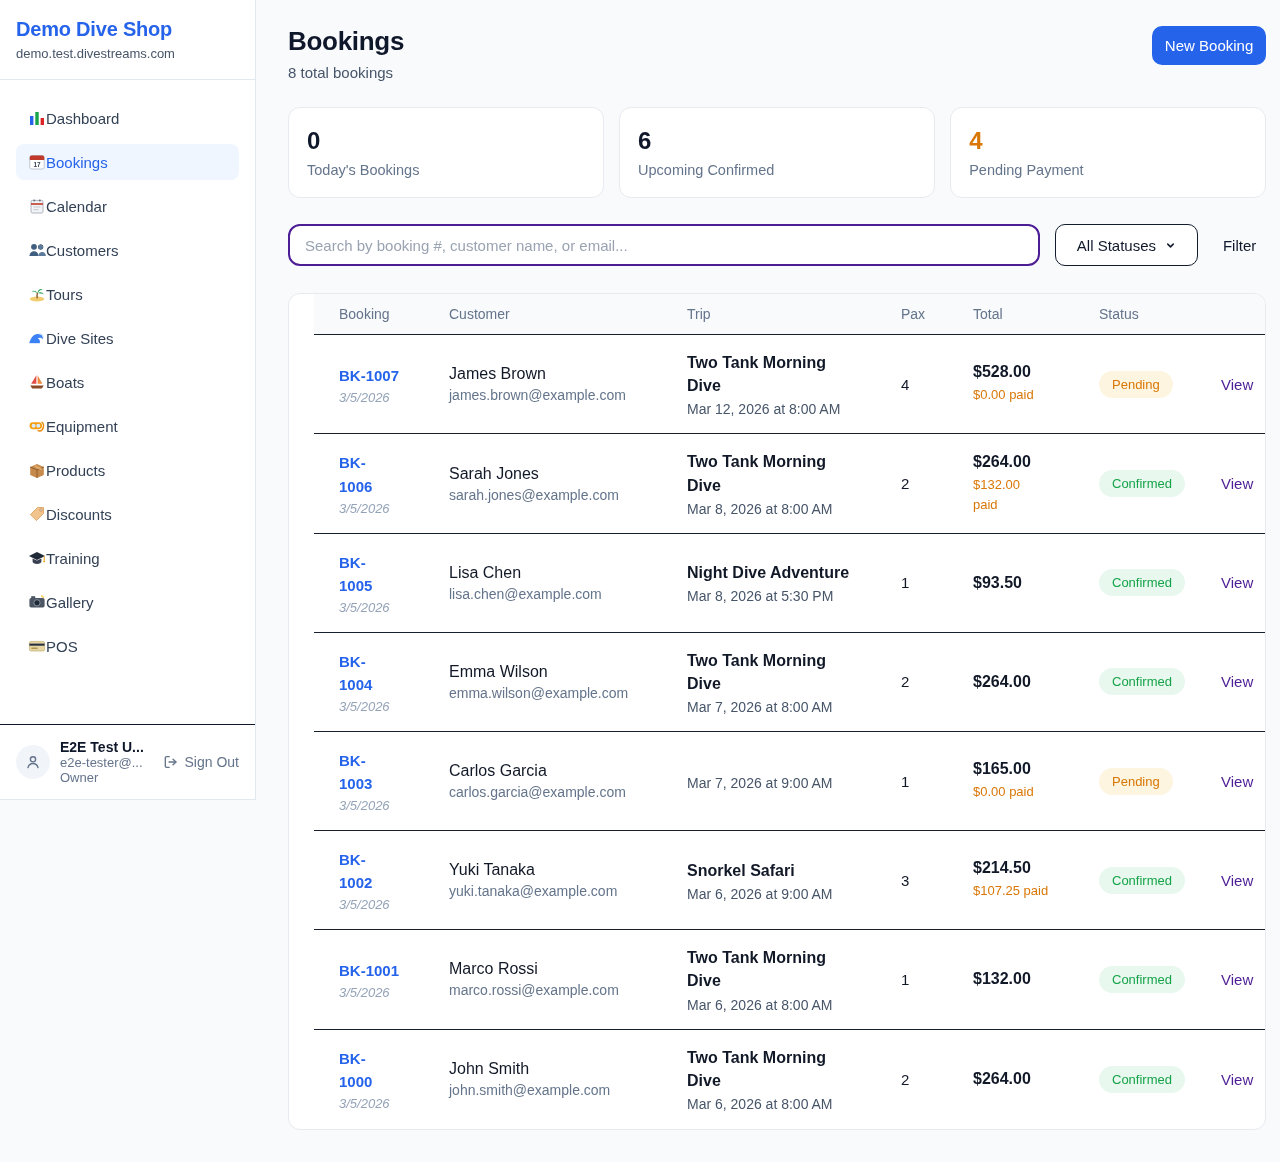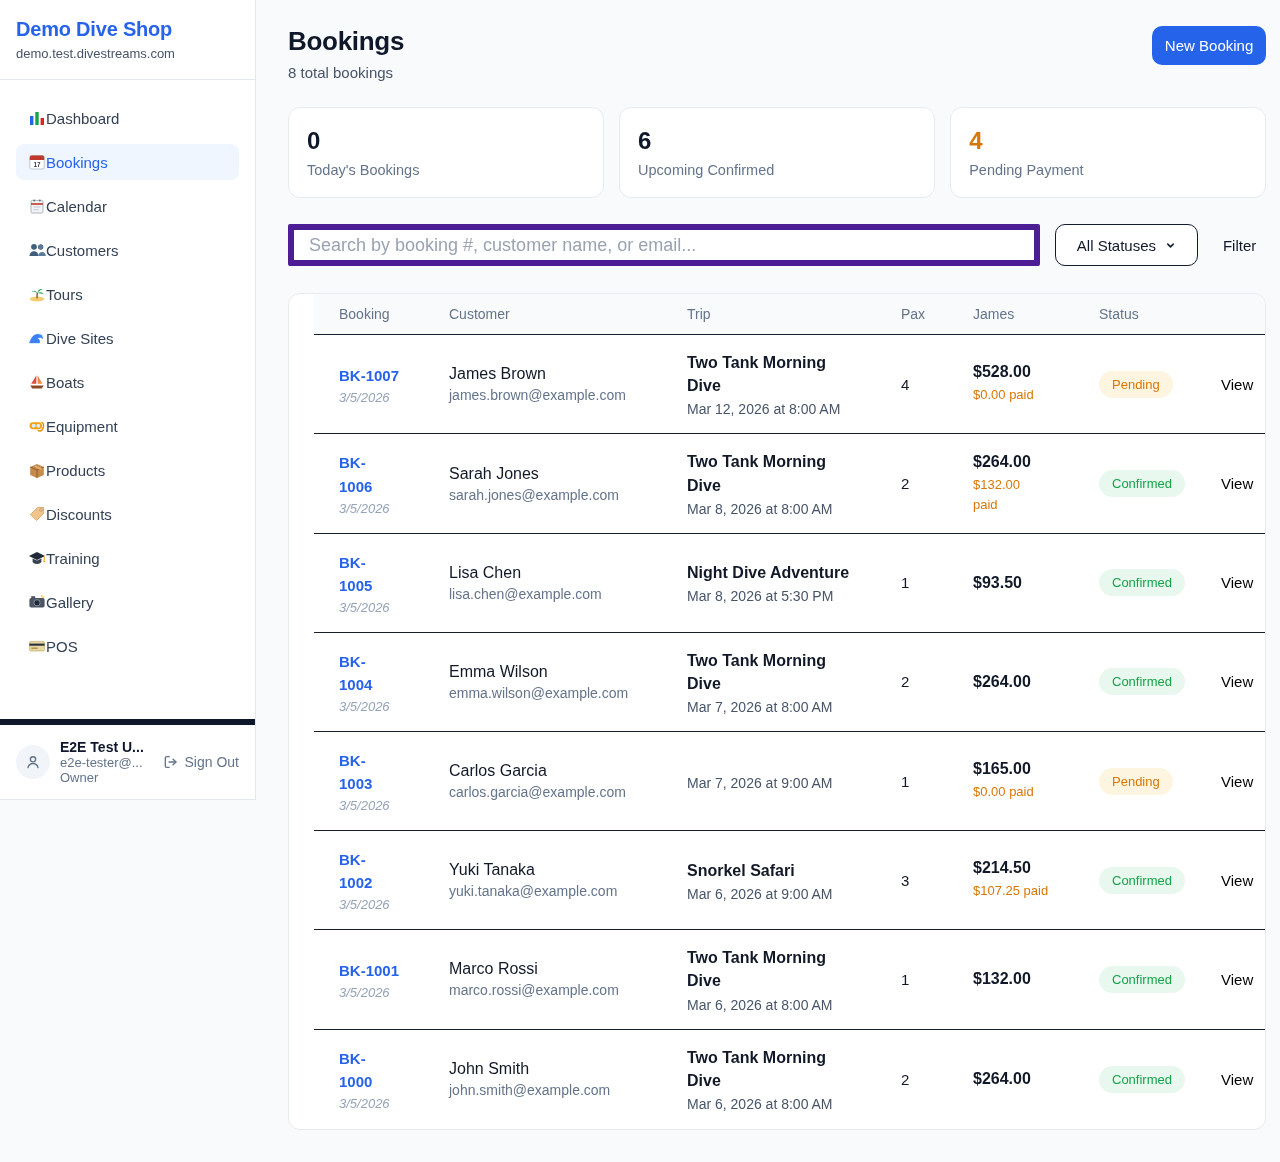--- a/index.html
+++ b/index.html
@@ -10,21 +10,21 @@
   
   .sidebar { width: 256px; min-width: 256px; background: #ffffff; border-right: 1px solid #e2e8f0; border-bottom: 1px solid #e2e8f0; height: 800px; display: flex; flex-direction: column; }
   .side-head { padding: 18px 16px 18px; border-bottom: 1px solid #e2e8f0; }
   .shop-name { color: #2563eb; font-size: 20px; font-weight: bold; letter-spacing: -0.2px; }
   .shop-domain { margin-top: 5px; color: #475569; font-size: 13px; }
   .nav { padding: 20px 16px 10px; flex: 1; }
   .nav-item { display: flex; align-items: center; gap: 0; padding: 9px 12px; border-radius: 8px; font-size: 15px; color: #334155; cursor: pointer; margin-bottom: 8px; }
   .nav-item.active { background: #eff6ff; color: #2563eb; font-weight: 500; }
   .nav-icon { width: 18px; height: 18px; display: inline-flex; flex: none; }
   .nav-icon svg { width: 18px; height: 18px; }
-  .side-foot { border-top: 6px solid #0f172a; padding: 14px 16px; display: flex; align-items: center; gap: 10px; }
+  .side-foot { border-top: 1px solid #0f172a; padding: 14px 16px; display: flex; align-items: center; gap: 10px; }
   .avatar { width: 34px; height: 34px; border-radius: 50%; background: #f1f5f9; display: flex; align-items: center; justify-content: center; flex: none; }
   .avatar svg { width: 18px; height: 18px; }
   .foot-info { flex: 1; min-width: 0; }
   .foot-name { font-size: 14px; font-weight: bold; color: #0f172a; white-space: nowrap; }
   .foot-email, .foot-role { font-size: 13px; color: #64748b; white-space: nowrap; }
   .signout-btn { display: flex; align-items: center; gap: 6px; background: none; border: none; color: #64748b; font-size: 14px; font-family: inherit; cursor: pointer; white-space: nowrap; }
   .signout-btn svg { width: 16px; height: 16px; }
 
   
   .main { flex: 1; padding: 26px 32px 32px; }
@@ -32,21 +32,21 @@
   .page-title { font-size: 26px; font-weight: bold; color: #0f172a; letter-spacing: -0.3px; }
   .page-sub { margin-top: 7px; font-size: 15px; color: #475569; }
   .primary-btn { background: #2563eb; color: #ffffff; border: none; border-radius: 10px; padding: 11px 13px; font-size: 15px; font-weight: 500; font-family: inherit; cursor: pointer; }
 
   .stats { display: grid; grid-template-columns: 1fr 1fr 1fr; gap: 15px; margin-bottom: 26px; }
   .stat-card { background: #ffffff; border: 1px solid #e7ebf0; border-radius: 12px; padding: 19px 18px; }
   .stat-value { font-size: 24px; font-weight: bold; }
   .stat-label { margin-top: 7px; font-size: 14.5px; color: #64748b; }
 
   .filter-row { display: flex; align-items: center; gap: 15px; margin-bottom: 27px; }
-  .search-input { flex: 1; height: 42px; border: 6px solid #4c1d95; border-radius: 2px; padding: 0 15px; font-size: 18px; font-family: inherit; color: #0f172a; background: #fff; }
+  .search-input { flex: 1; height: 42px; border: 2px solid #4c1d95; border-radius: 12px; padding: 0 15px; font-size: 15px; font-family: inherit; color: #0f172a; background: #fff; }
   .search-input::placeholder { color: #9aa3b2; }
   .select-box { height: 42px; min-width: 143px; border: 1px solid #121c2d; border-radius: 10px; background: #fff; display: flex; align-items: center; justify-content: center; gap: 9px; padding: 0 14px; font-size: 15px; color: #0f172a; cursor: pointer; }
   .select-box svg { width: 11px; height: 11px; }
   .filter-btn { background: none; border: none; font-size: 15px; color: #0f172a; font-family: inherit; cursor: pointer; padding: 0 10px; }
 
   
   .table-card { background: #ffffff; border: 1px solid #e7ebf0; border-radius: 12px; overflow: hidden; padding-left: 25px; }
   .tgrid { display: grid; grid-template-columns: 123px 238px 214px 72px 126px 122px 1fr; }
   .thead { background: #f8fafc; border-bottom: 1px solid #16202e; }
   .th { padding: 12px 12px 12px 12px; font-size: 14px; color: #64748b; font-weight: 500; }
@@ -60,21 +60,21 @@
   .cust-name { font-size: 16px; color: #111827; }
   .cust-email { margin-top: 4px; font-size: 14px; color: #64748b; }
   .trip-name { font-size: 16px; font-weight: 600; color: #111827; max-width: 168px; line-height: 1.45; }
   .trip-date { margin-top: 4px; font-size: 14px; color: #475569; }
   .pax { color: #111827; }
   .total-amt { font-size: 16px; font-weight: bold; color: #111827; }
   .total-paid { margin-top: 4px; font-size: 13px; color: #d97706; white-space: pre-line; line-height: 1.5; }
   .badge { display: inline-block; border-radius: 999px; padding: 6px 13px; font-size: 13px; }
   .badge.pending { background: #fdf5e0; color: #d97706; }
   .badge.confirmed { background: #e8f8ee; color: #16a34a; }
-  .view-link { color: #000000; font-size: 15px; text-decoration: none; font-weight: 500; }
+  .view-link { color: #4c1d95; font-size: 15px; text-decoration: none; font-weight: 500; }
 </style>
 </head>
 <body>
 
 <div class="app">
 
   <aside class="sidebar">
     <div class="side-head">
       <div class="shop-name">Demo Dive Shop</div>
       <div class="shop-domain">demo.test.divestreams.com</div>
@@ -274,21 +274,21 @@
       </div>
       <button class="filter-btn">Filter</button>
     </div>
 
     <div class="table-card">
       <div class="tgrid thead" id="table-head">
           <div class="th">Booking</div>
           <div class="th">Customer</div>
           <div class="th">Trip</div>
           <div class="th">Pax</div>
-          <div class="th">James</div>
+          <div class="th">Total</div>
           <div class="th">Status</div>
           <div class="th"></div>
         </div>
       <div id="table-body">
           <div class="tgrid trow">
             <div class="td"><a class="bk-id" href="#">BK-1007</a><div class="bk-date">3/5/2026</div></div>
             <div class="td">
               <div class="cust-name">James Brown</div>
               <div class="cust-email">james.brown@example.com</div>
             </div>

